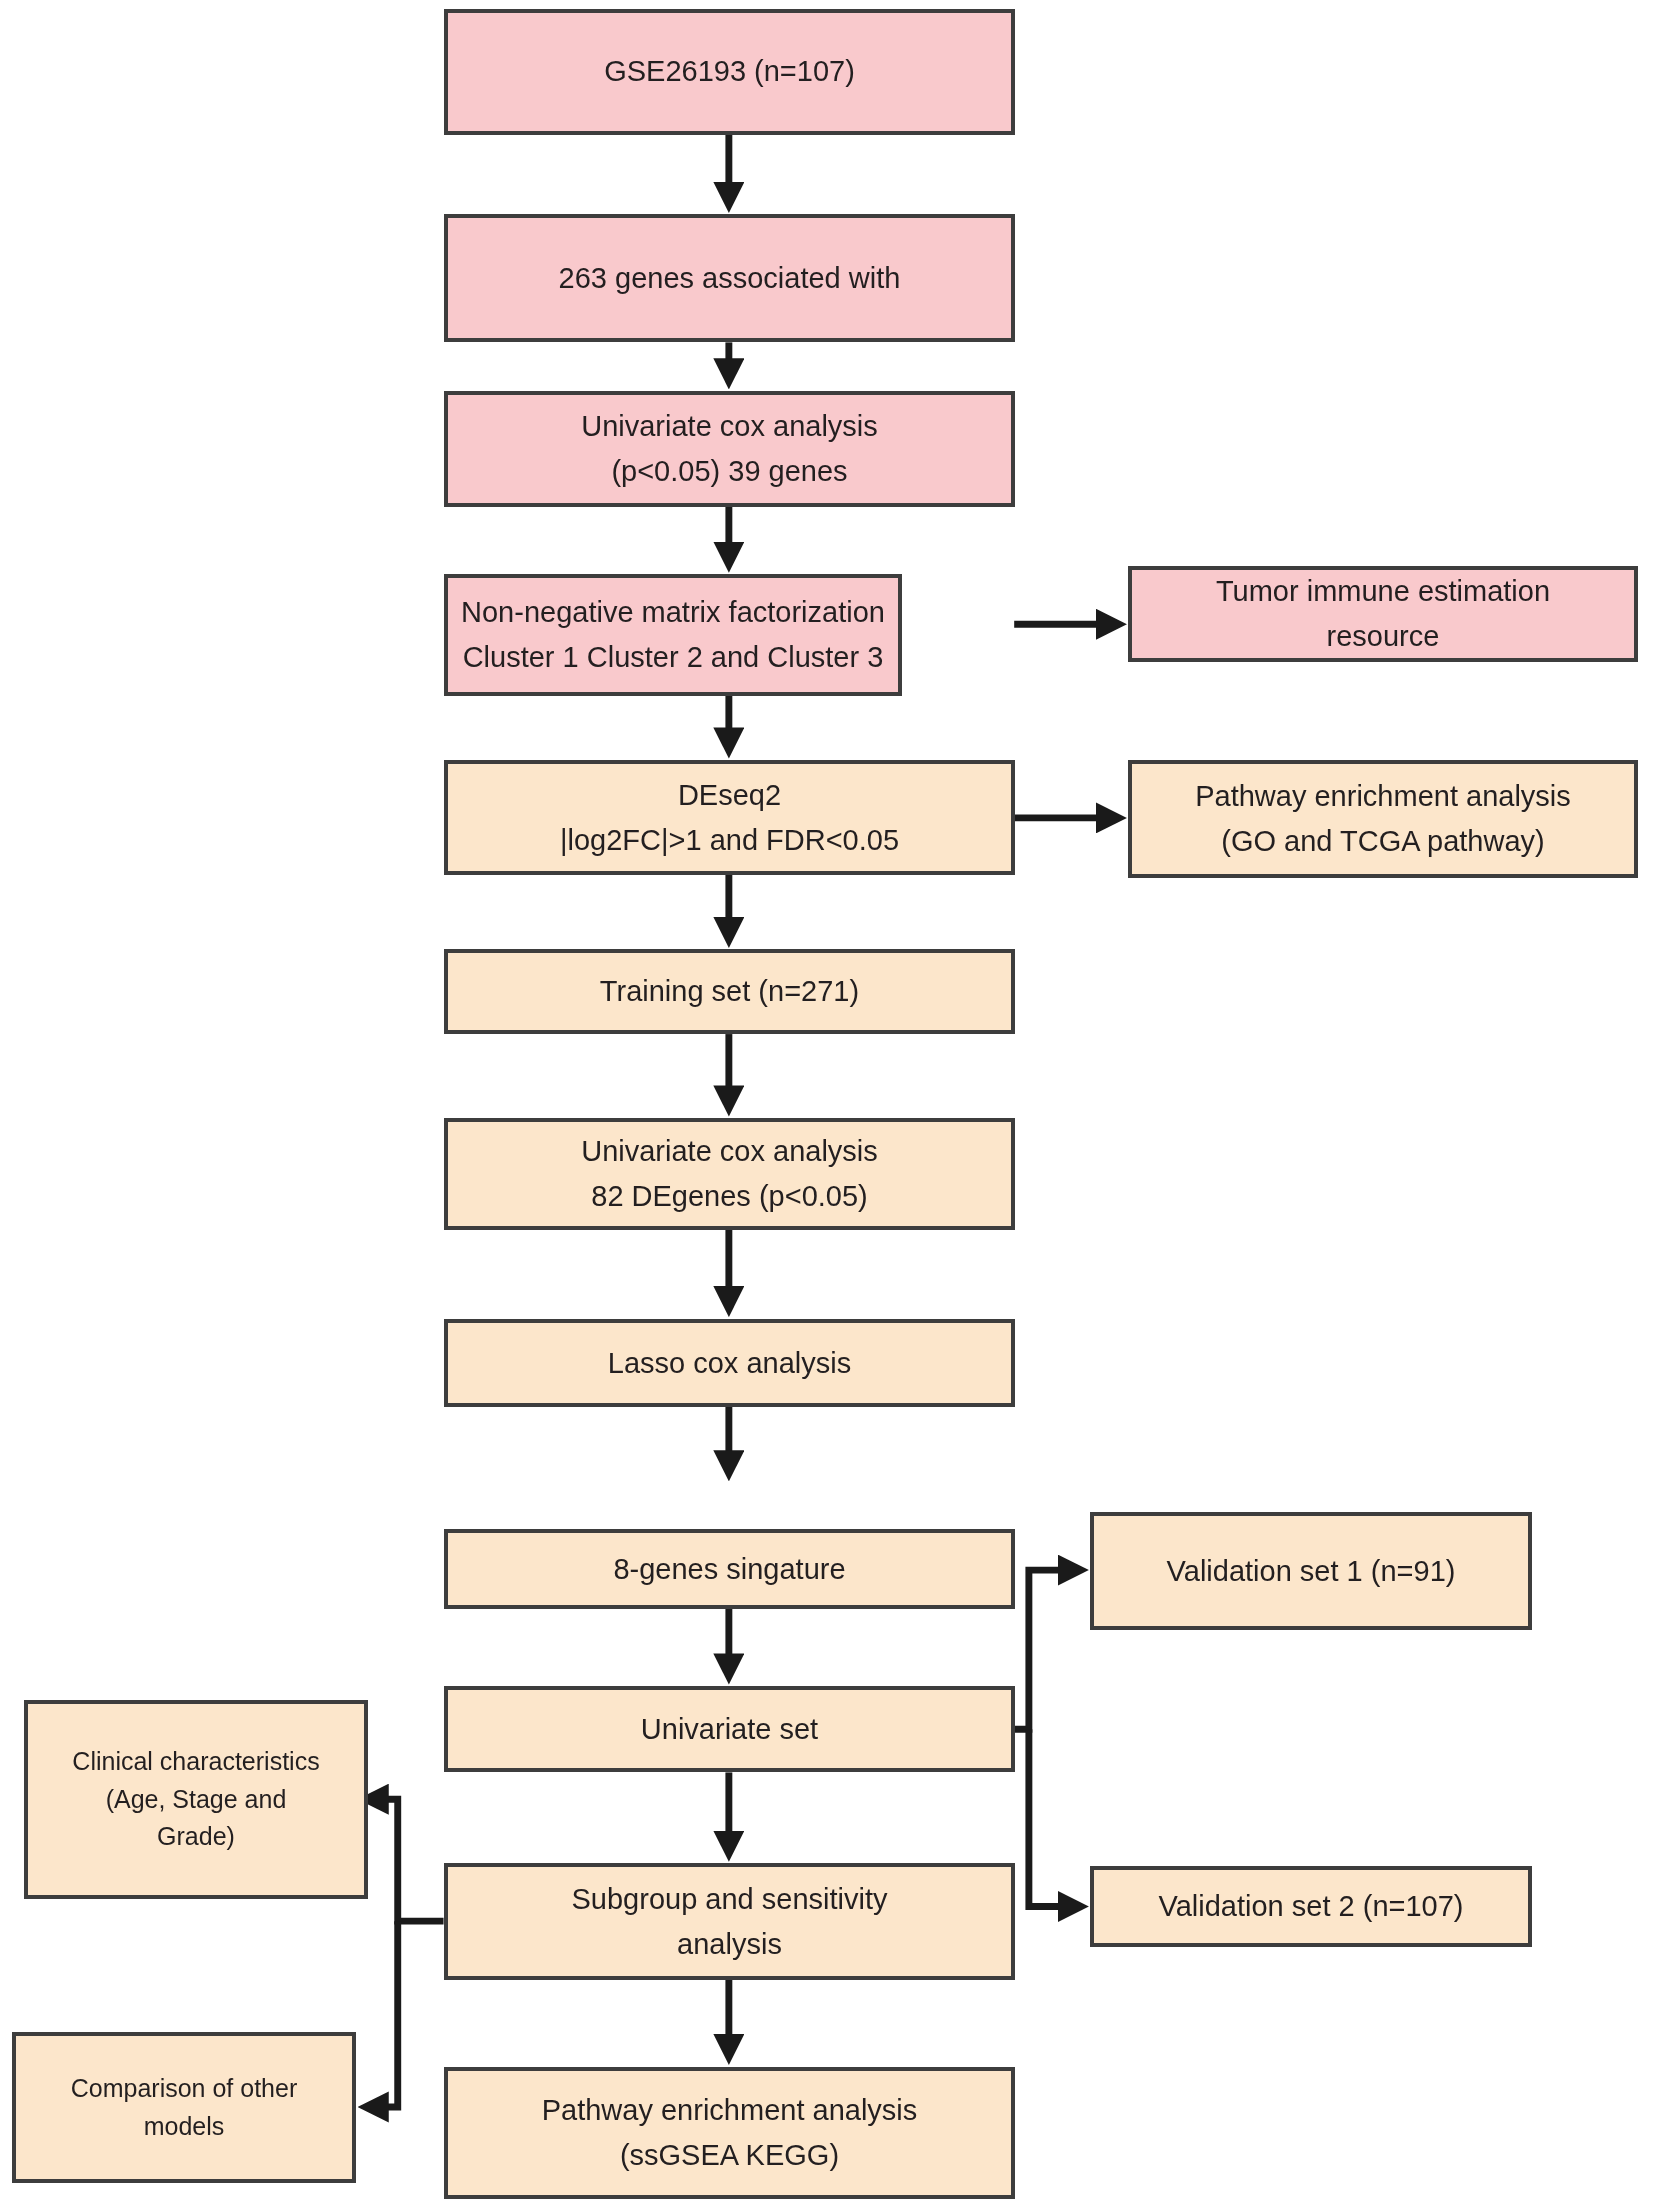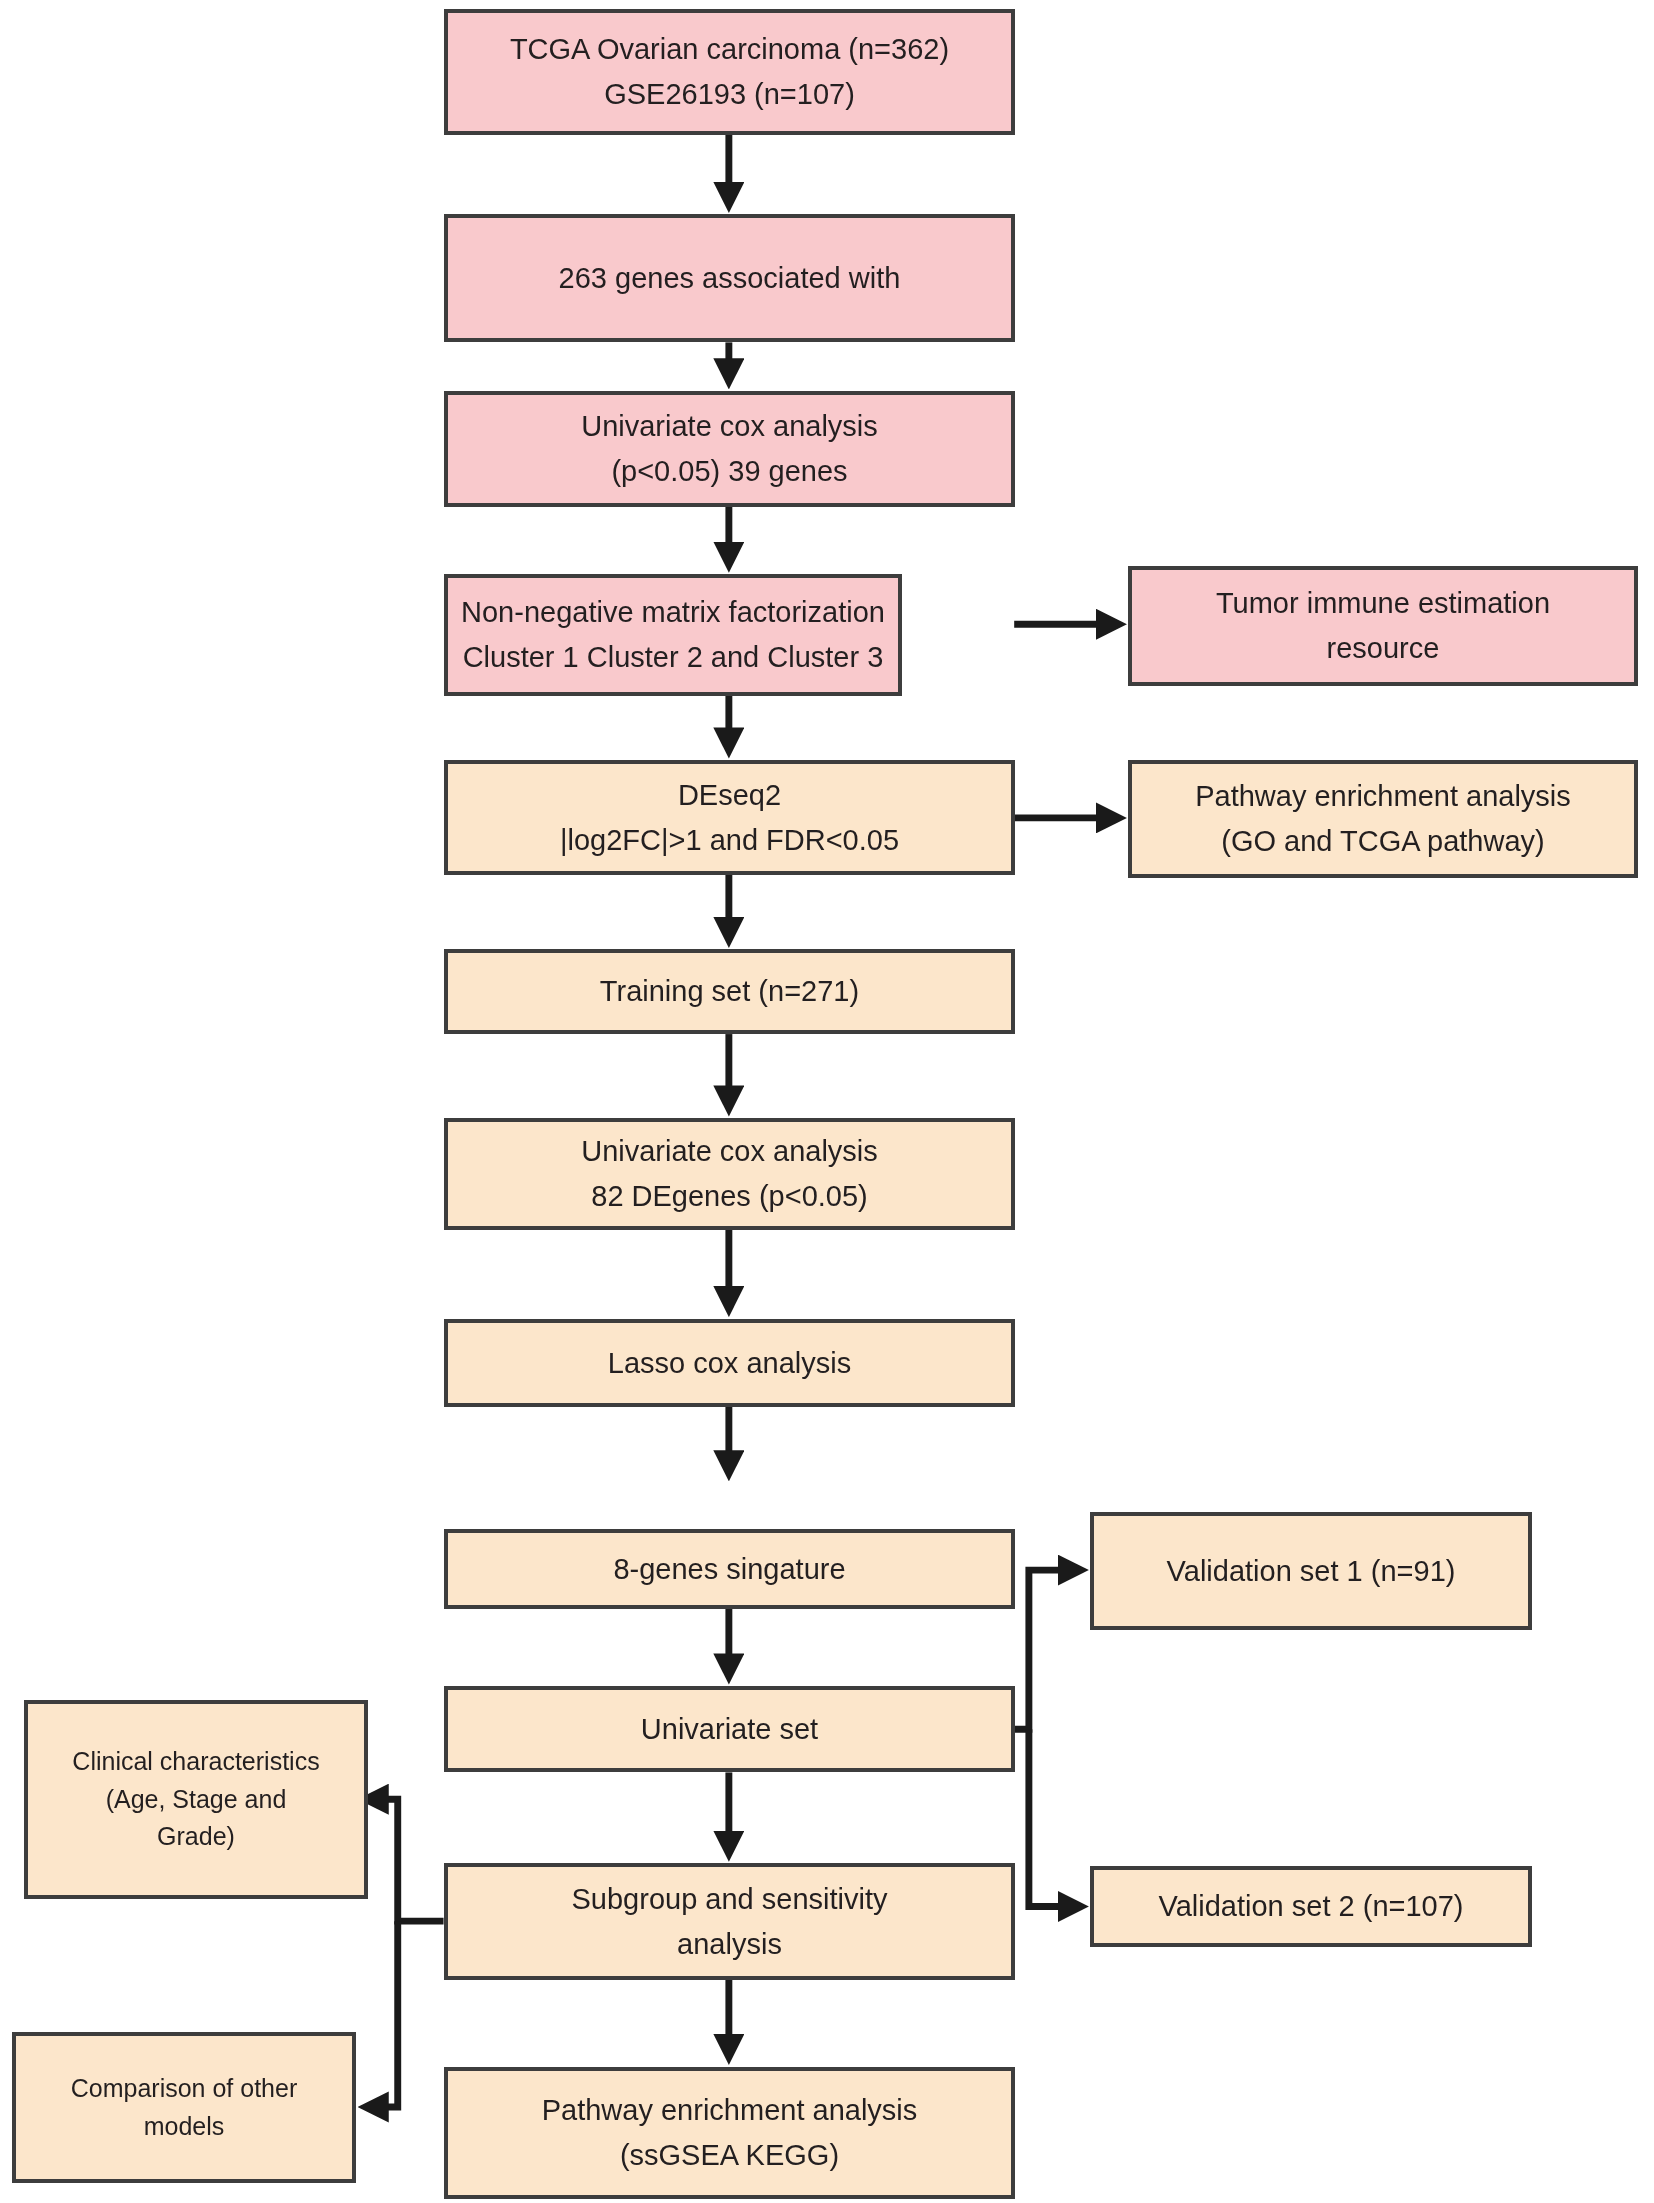--- a/index.html
+++ b/index.html
@@ -51,21 +51,20 @@
     <path class="edge" d="M1173,946 L1271,946" marker-end="url(#ah)"></path>
 
     <path class="edge" d="M1173,2000 L1190,2000 L1190,1816 L1227,1816" marker-end="url(#ah)"></path>
     <path class="edge" d="M1190,2000 L1190,2205 L1227,2205" marker-end="url(#ah)"></path>
 
     <path class="edge" d="M513,2222 L460,2222 L460,2081 L446,2081" marker-end="url(#ah)"></path>
     <path class="edge" d="M460,2222 L460,2437 L446,2437" marker-end="url(#ah)"></path>
   </svg>
 
   <div class="node pink" style="left:444px;top:8.6px;width:571px;height:126px">
-    <div class="line">TCGA Ovarian carcinoma (n=362)</div>
     <div class="line">GSE26193 (n=107)</div>
   </div>
 
   <div class="node pink" style="left:444px;top:214px;width:571px;height:128px">
     <div class="line">263 genes associated with</div>
   </div>
 
   <div class="node pink" style="left:444px;top:391px;width:571px;height:116px">
     <div class="line">Univariate cox analysis</div>
     <div class="line">(p&lt;0.05) 39 genes</div>
@@ -105,21 +104,21 @@
   <div class="node peach" style="left:444px;top:1863px;width:571px;height:117px">
     <div class="line">Subgroup and sensitivity</div>
     <div class="line">analysis</div>
   </div>
 
   <div class="node peach" style="left:444px;top:2067px;width:571px;height:132px">
     <div class="line">Pathway enrichment analysis</div>
     <div class="line">(ssGSEA KEGG)</div>
   </div>
 
-  <div class="node pink" style="left:1128px;top:566px;width:510px;height:120px">
+  <div class="node pink" style="left:1128px;top:566px;width:510px;height:96px">
     <div class="line">Tumor immune estimation</div>
     <div class="line">resource</div>
   </div>
 
   <div class="node peach" style="left:1128px;top:760px;width:510px;height:118px">
     <div class="line">Pathway enrichment analysis</div>
     <div class="line">(GO and TCGA pathway)</div>
   </div>
 
   <div class="node peach" style="left:1090px;top:1512px;width:442px;height:118px">

